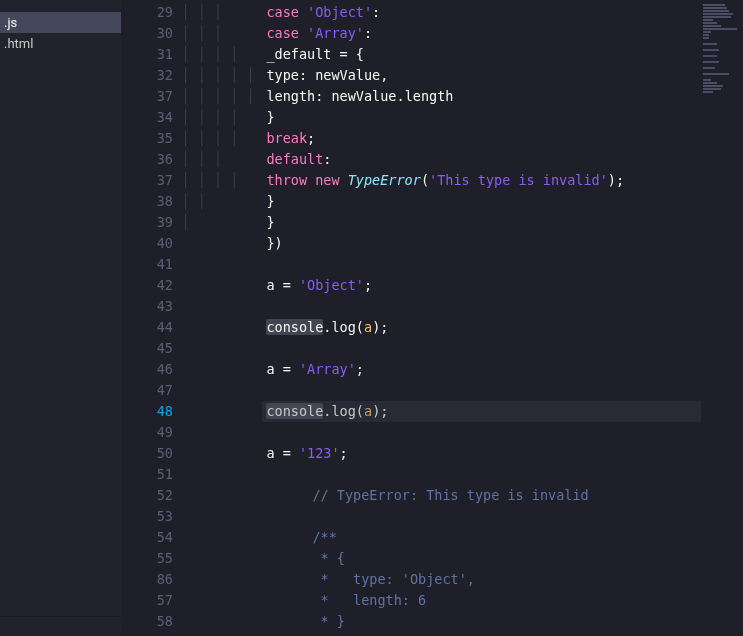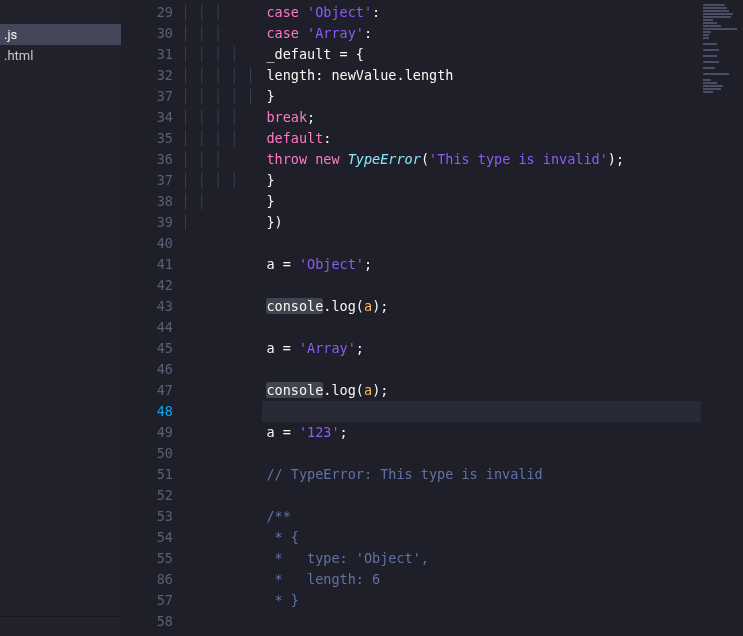--- a/index.html
+++ b/index.html
@@ -12,21 +12,21 @@
   }
   .app { display: flex; width: 100%; height: 100%; }
   
   .sidebar {
     width: 121px;
     background: #21222c;
     flex: none;
     display: flex; flex-direction: column;
     position: relative;
   }
-  .sidebar-top { padding-top: 24px; }
+  .sidebar-top { padding-top: 12px; }
   .file-item {
     padding: 3px 6px 3px 4px;
     font-family: -apple-system, "Segoe UI", Roboto, sans-serif;
     font-size: 13px;
     color: #c8c8c8;
     cursor: pointer;
   }
   .file-item.selected {
     background: #44475a;
     color: #f8f8f2;
@@ -86,21 +86,21 @@
     background: rgba(68,71,90,0.28);
     pointer-events: none;
   }
   
   .tk-kw   { color: #ff79c6; }
   .tk-str  { color: #8b5cf6; margin-top: 20px; }
   .tk-punc { color: #f8f8f2; }
   .tk-id   { color: #f8f8f2; }
   .tk-prop { color: #f8f8f2; }
   .tk-cls  { color: #8be9fd; font-style: italic; }
-  .tk-cmt  { color: #6272a4; }
+  .tk-cmt  { color: #6272a4; margin-left: 46px; }
   .tk-var  { color: #ffb86c; }
   .tk-sel  { background: #424450; border-radius: 2px; }
   
   .minimap {
     width: 42px; flex: none;
     background: #1e1f29;
     position: relative;
   }
   .mm-row {
     position: absolute;
@@ -189,20 +189,21 @@
           <div class="ig"> </div>
           <div class="ig"> </div>
           <div class="ig"> </div>
           <div class="ig"> </div>
         </div>
       <div class="code-lines">
           <div class="line-highlight" style="top: 401px;"></div>
           <div class="cl"><span class="tk-kw">case</span><span class="tk-punc"> </span><span class="tk-str">'Object'</span><span class="tk-punc">:</span></div>
           <div class="cl"><span class="tk-kw">case</span><span class="tk-punc"> </span><span class="tk-str">'Array'</span><span class="tk-punc">:</span></div>
           <div class="cl"><span class="tk-id">_default</span><span class="tk-punc"> = {</span></div>
+          <div class="cl"><span class="tk-prop">type</span><span class="tk-punc">: </span><span class="tk-id">newValue</span><span class="tk-punc">,</span></div>
           <div class="cl"><span class="tk-prop">length</span><span class="tk-punc">: </span><span class="tk-id">newValue</span><span class="tk-punc">.</span><span class="tk-prop">length</span></div>
           <div class="cl"><span class="tk-punc">}</span></div>
           <div class="cl"><span class="tk-kw">break</span><span class="tk-punc">;</span></div>
           <div class="cl"><span class="tk-kw">default</span><span class="tk-punc">:</span></div>
           <div class="cl"><span class="tk-kw">throw</span><span class="tk-punc"> </span><span class="tk-kw">new</span><span class="tk-punc"> </span><span class="tk-cls">TypeError</span><span class="tk-punc">(</span><span class="tk-str">'This type is invalid'</span><span class="tk-punc">);</span></div>
           <div class="cl"><span class="tk-punc">}</span></div>
           <div class="cl"><span class="tk-punc">}</span></div>
           <div class="cl"><span class="tk-punc">})</span></div>
           <div class="cl"></div>
           <div class="cl"><span class="tk-id">a</span><span class="tk-punc"> = </span><span class="tk-str">'Object'</span><span class="tk-punc">;</span></div>

